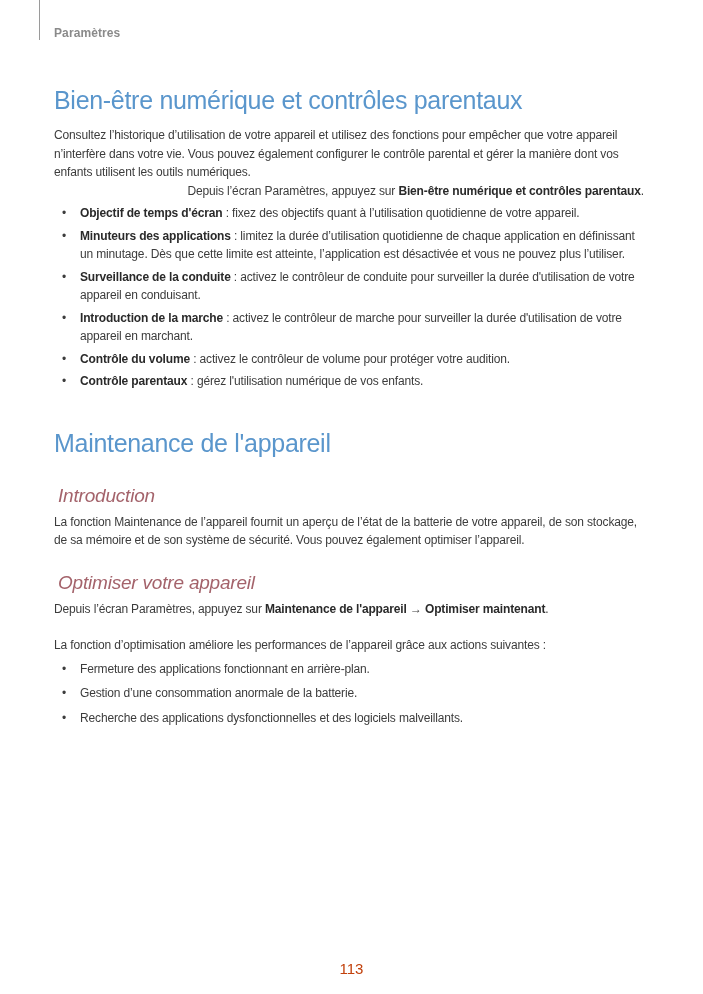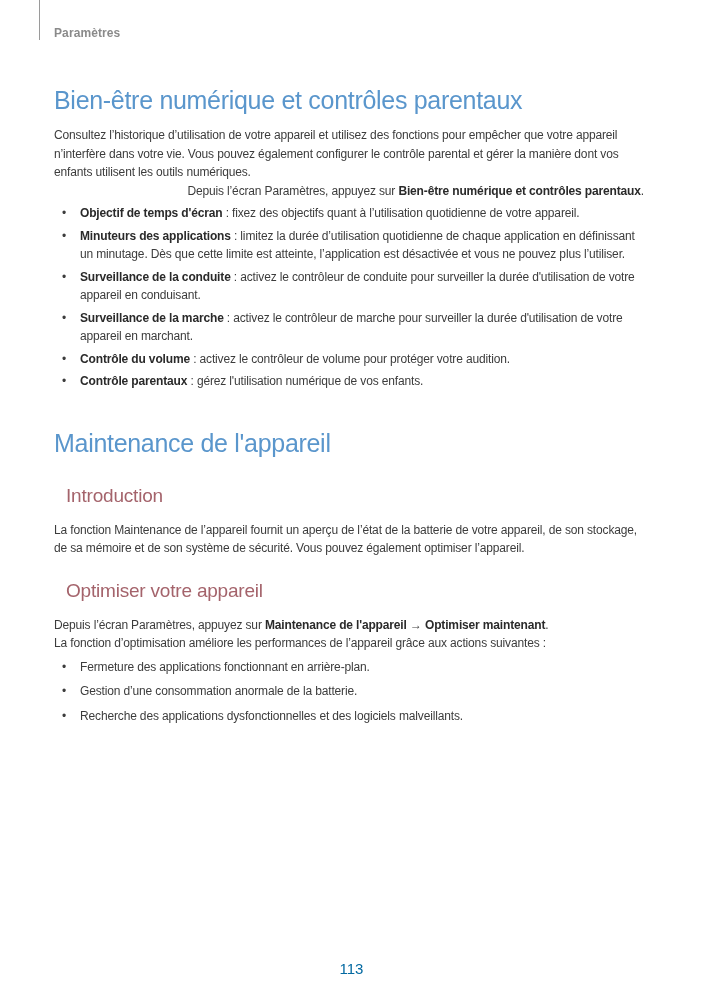--- a/index.html
+++ b/index.html
@@ -40,26 +40,27 @@
     }
     h1 {
       margin: 0;
       font-weight: normal;
       color: #5a96cc;
       font-size: 25px;
       letter-spacing: -0.3px;
       line-height: 36px;
     }
     h2 {
-      margin: 12px;
+      margin: 4px;
       font-weight: normal;
       color: #a4636b;
       font-size: 19px;
       letter-spacing: -0.2px;
       line-height: 26px;
+      font-style: italic;
     }
     p {
       margin: 0;
       font-size: 12px;
       line-height: 18.5px;
       color: #3c3c3c;
       letter-spacing: -0.15px;
     }
     b {
       font-weight: bold;
@@ -86,52 +87,52 @@
     .sec1-title { margin-top: 2px; }
     .sec1-intro { margin-top: 8px; }
     .sec1-path { margin-top: 0; text-align: right; }
     .sec1-list { margin-top: 4px; }
     .sec1-list li { margin-bottom: 4px; }
     .sec2-title { margin-top: 34px; }
     .intro-title { margin-top: 22px; }
     .intro-text { }
     .opt-title { margin-top: 20px; }
     .opt-path { margin-top: 4px; }
-    .opt-desc { margin-top: 0; }
+    .opt-desc { margin-top: 18px; }
     .opt-list { margin-top: 5px; }
     .opt-list li { margin-bottom: 6px; }
     .page-number {
       position: absolute;
       left: 0;
       width: 703px;
       top: 960px;
       text-align: center;
       font-size: 15px;
-      color: #0369a1;
+      color: #c2410c;
     }
   </style>
 </head>
 <body>
 
 <div class="header-rule"></div>
 <div class="header-label">Paramètres</div>
 
 <div class="content">
 
   <h1 class="sec1-title">Bien-être numérique et contrôles parentaux</h1>
 
   <p class="sec1-intro">Consultez l’historique d’utilisation de votre appareil et utilisez des fonctions pour empêcher que votre appareil n’interfère dans votre vie. Vous pouvez également configurer le contrôle parental et gérer la manière dont vos enfants utilisent les outils numériques.</p>
 
   <p class="sec1-path"><span>Depuis l’écran Paramètres, appuyez sur </span><b>Bien-être numérique et contrôles parentaux</b><span>.</span></p>
 
   <ul class="sec1-list">
     <li><span class="bullet">•</span><b>Objectif de temps d'écran</b><span> : fixez des objectifs quant à l’utilisation quotidienne de votre appareil.</span></li>
     <li><span class="bullet">•</span><b>Minuteurs des applications</b><span> : limitez la durée d’utilisation quotidienne de chaque application en définissant un minutage. Dès que cette limite est atteinte, l’application est désactivée et vous ne pouvez plus l’utiliser.</span></li>
     <li><span class="bullet">•</span><b>Surveillance de la conduite</b><span> : activez le contrôleur de conduite pour surveiller la durée d'utilisation de votre appareil en conduisant.</span></li>
-    <li><span class="bullet">•</span><b>Surveillance de la marche</b><span> : activez le contrôleur de marche pour surveiller la durée d'utilisation de votre appareil en marchant.</span></li>
+    <li><span class="bullet">•</span><b>Introduction de la marche</b><span> : activez le contrôleur de marche pour surveiller la durée d'utilisation de votre appareil en marchant.</span></li>
     <li><span class="bullet">•</span><b>Contrôle du volume</b><span> : activez le contrôleur de volume pour protéger votre audition.</span></li>
     <li><span class="bullet">•</span><b>Contrôle parentaux</b><span> : gérez l'utilisation numérique de vos enfants.</span></li>
   </ul>
 
   <h1 class="sec2-title">Maintenance de l'appareil</h1>
 
   <h2 class="intro-title">Introduction</h2>
   <p class="intro-text">La fonction Maintenance de l’appareil fournit un aperçu de l’état de la batterie de votre appareil, de son stockage, de sa mémoire et de son système de sécurité. Vous pouvez également optimiser l’appareil.</p>
 
   <h2 class="opt-title">Optimiser votre appareil</h2>

